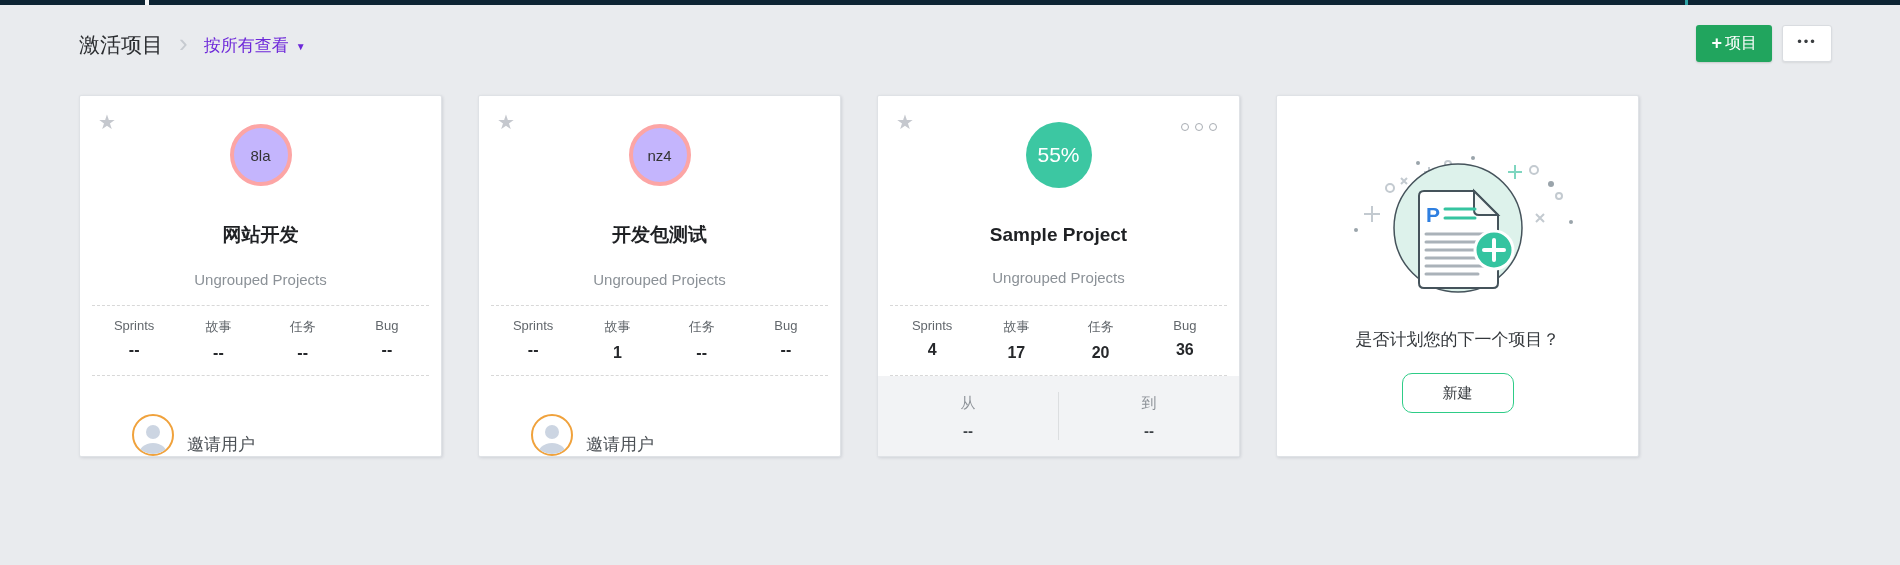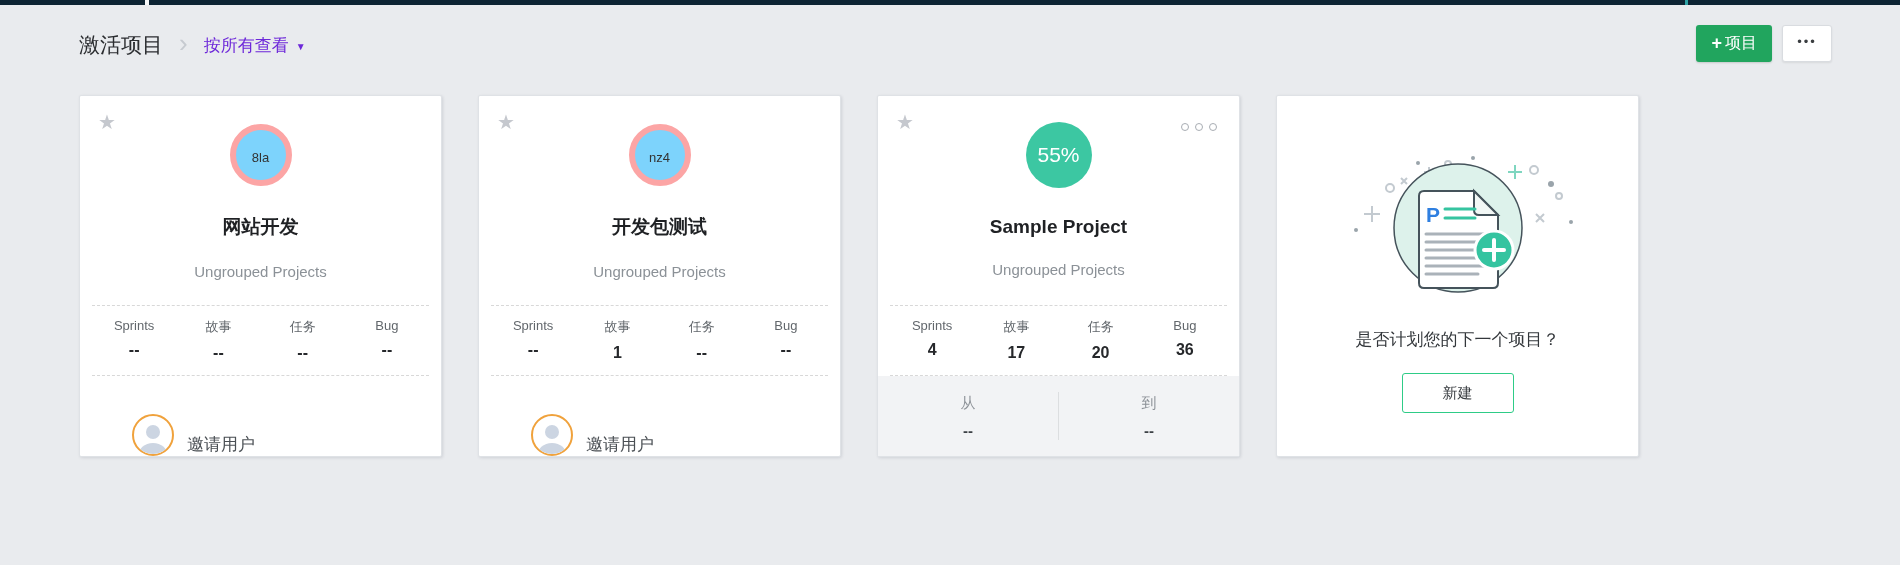--- a/index.html
+++ b/index.html
@@ -40,27 +40,27 @@
   .card {
     width:363px; height:362px; background:#fff; border:1px solid #dfe2e6; border-radius:2px;
     position:relative; text-align:center; box-shadow:1px 1px 3px rgba(31,45,61,.12);
   }
   .star { position:absolute; left:18px; top:14px; font-size:20px; color:#c5c8ce; cursor:pointer; }
   .kebab { position:absolute; right:22px; top:27px; display:flex; gap:6px; cursor:pointer; }
   .kebab i { width:8px; height:8px; border:1.5px solid #a8adb3; border-radius:50%; display:block; }
 
   .avatar-ring {
     width:62px; height:62px; margin:28px auto 0; border-radius:50%;
-    border:6px solid #fca5a5; line-height:56px; font-size:13px; color:#333; background:#7dd3fc;
+    border:4px solid #fca5a5; line-height:56px; font-size:15px; color:#333; background:#c4b5fd;
   }
   .avatar-ring.filled {
     width:66px; height:66px; margin-top:26px; border:none; line-height:66px;
     background:#3cc7a2; color:#fff; font-size:21px;
   }
-  .card-title { margin-top:28px; font-size:19px; font-weight:600; color:#1f2124; cursor:pointer; }
+  .card-title { margin-top:36px; font-size:19px; font-weight:600; color:#1f2124; cursor:pointer; }
   .card-group { margin-top:23px; font-size:15px; color:#8b9197; }
 
   .stats {
     position:absolute; top:209px; left:12px; right:12px; height:71px;
     border-top:1px dashed #d8d8d8; border-bottom:1px dashed #d8d8d8; display:flex;
   }
   .stat { flex:1; padding-top:12px; }
   .stat-label { font-size:13px; color:#62676c; }
   .stat-value { font-size:16px; font-weight:700; color:#26282b; margin-top:8px; }
 
@@ -81,21 +81,21 @@
   .date-col { flex:1; }
   .date-label { font-size:15px; color:#8d9298; }
   .date-value { font-size:15px; font-weight:700; color:#3c4045; margin-top:9px; }
   .v-div { width:1px; height:48px; background:#dcdee0; }
 
   
   .new-card .illus { margin-top:34px; }
   .prompt { margin-top:24px; font-size:17px; color:#33373b; }
   .btn-new {
     margin-top:22px; width:112px; height:40px; background:#fff;
-    border:1px solid #2ecc87; border-radius:3px; font-size:15px; color:#3a3e42;
+    border:1px solid #2ecc87; border-radius:10px; font-size:15px; color:#3a3e42;
     cursor:pointer; font-family:"Liberation Sans", sans-serif;
   }
 </style>
 </head>
 <body>
 
 <div class="topbar">
   <span class="notch1"></span>
   <span class="notch2"></span>
 </div>

